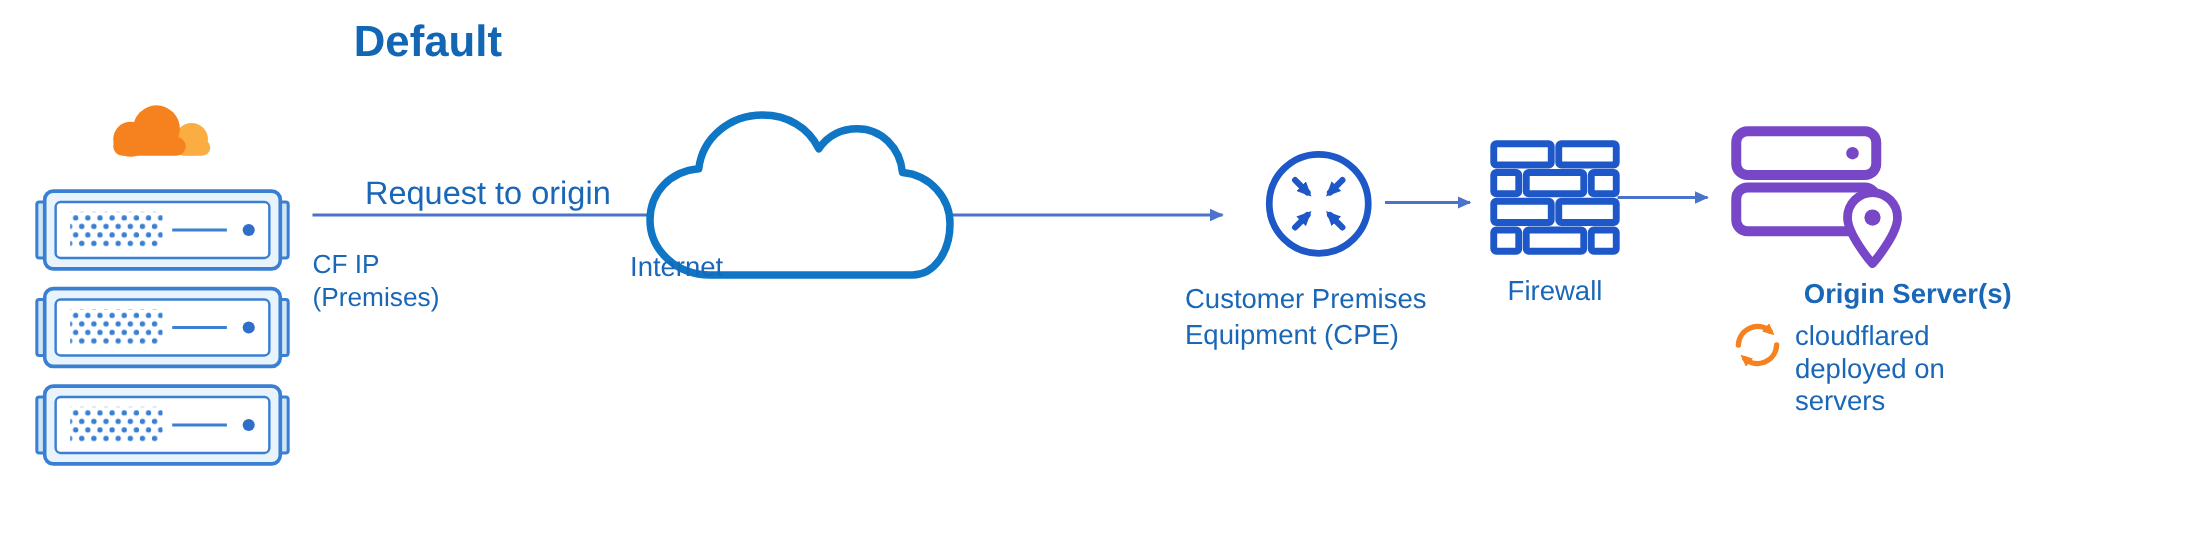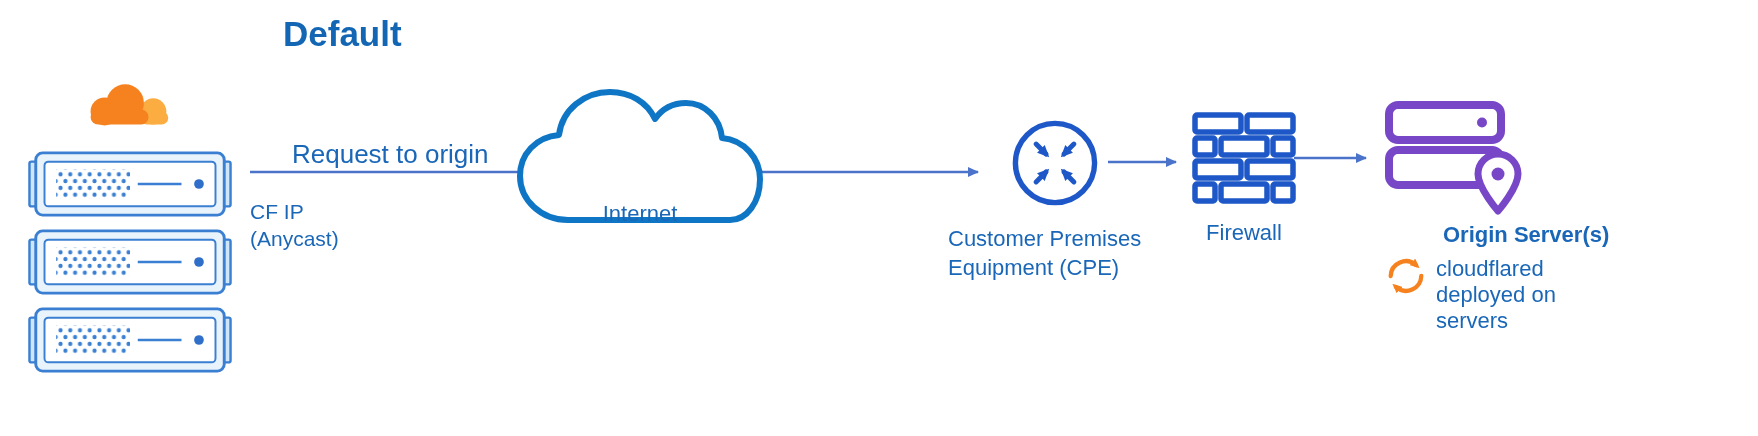--- a/index.html
+++ b/index.html
@@ -14,21 +14,21 @@
   .logo-cloud { display:block; margin:0 auto; }
   .logo-text { font-size:23px; font-weight:800; letter-spacing:1px; color:#111111; line-height:1.05; }
   .logo-text sup { font-size:10px; font-weight:700; }
 
   .server { width:204px; height:68px; left:28px; z-index:2; }
   .server1 { top:150px; } .server2 { top:228px; } .server3 { top:306px; }
 
   .node-label { color:#1a67b8; font-size:22px; line-height:29px; z-index:3; }
   .req-label { left:292px; top:140px; font-size:26px; }
   .cfip-label { left:250px; top:198px; font-size:21px; line-height:27px; }
-  .internet-label { left:504px; top:199px; width:272px; text-align:center; }
+  .internet-label { left:504px; top:199px; width:272px; }
   .cpe-label { left:948px; top:224px; }
   .fw-label { left:1138px; top:218px; width:212px; text-align:center; }
   .origin-label { left:1443px; top:220px;font-weight:bold; }
   .cfd-label { left:1436px; top:256px; font-size:22px; line-height:26px; }
 
   .block-line { display:block; }
 </style>
 </head>
 <body>
 
@@ -85,21 +85,21 @@
   <svg class="abs server server2" viewBox="0 0 210 70">
       <use href="#serverSymbol"></use>
     </svg>
   <svg class="abs server server3" viewBox="0 0 210 70">
       <use href="#serverSymbol"></use>
     </svg>
 
   <div class="abs node-label req-label">Request to origin</div>
   <div class="abs node-label cfip-label">
     <span class="block-line">CF IP</span>
-    <span class="block-line">(Anycast)</span>
+    <span class="block-line">(Premises)</span>
   </div>
 
   <svg class="abs z2" style="left:504px; top:82px" width="272" height="160" viewBox="0 0 272 160">
     <path d="M 226,138 L 64,138 C 37,138 16,118 16,94 C 16,72 32,55 55,53 C 58,28 80,10 106,10 C 126,10 143,20 151,37 C 158,27 169,21 182,21 C 201,21 216,36 218,56 C 240,58 256,76 256,97 C 256,120 243,138 226,138 Z" fill="#ffffff" stroke="#0e76c5" stroke-width="6" stroke-linejoin="round"></path>
   </svg>
   <div class="abs node-label internet-label">Internet</div>
 
   <svg class="abs z2" style="left:1010px; top:118px" width="90" height="90" viewBox="0 0 100 100">
     <circle cx="50" cy="50" r="44" fill="#ffffff" stroke="#1e58c8" stroke-width="6"></circle>
     <g stroke="#1e58c8" stroke-width="5.5" stroke-linecap="round">

